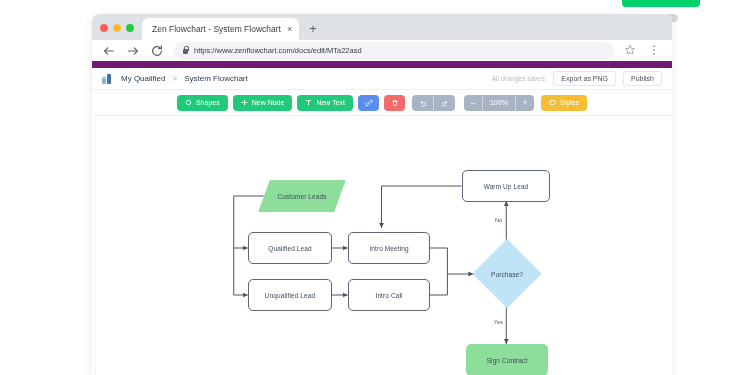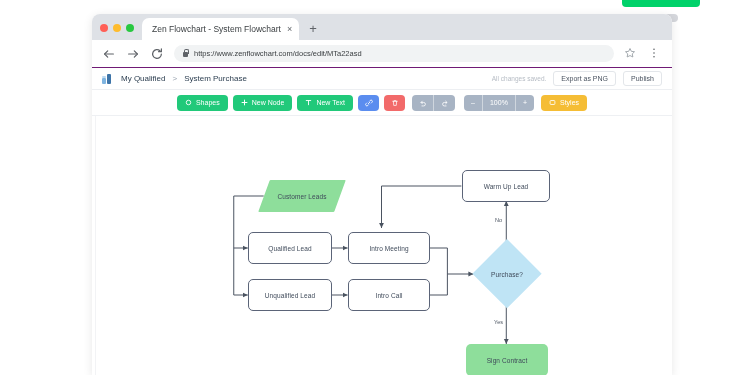--- a/index.html
+++ b/index.html
@@ -49,21 +49,21 @@
     overflow: hidden; text-overflow: clip; flex: 1;
   }
   .tab-close { font-size: 9px; color: #5f6368; line-height: 1; cursor: pointer; }
   .newtab {
     margin-left: 10px; margin-bottom: 5px; font-size: 13px;
     color: #5f6368; line-height: 1; cursor: pointer;
   }
 
   .urlbar-row {
     height: 28px; background: #ffffff; display: flex; align-items: center;
-    gap: 10px; padding: 0 10px; border-bottom: 1px solid #701a75;
+    gap: 10px; padding: 0 10px; border-bottom: 7px solid #701a75;
   }
   .navicon { width: 14px; height: 14px; color: #5f6368; flex: none; }
   .navicon svg { display: block; }
   .omnibox {
     flex: 1; height: 17px; background: #f1f3f4; border-radius: 9px;
     display: flex; align-items: center; gap: 5px; padding: 0 8px;
   }
   .lock { width: 7px; height: 9px; position: relative; flex:none; }
   .lock::before {
     content:""; position:absolute; left:1px; top:3px; width:5px; height:5px;
@@ -225,21 +225,21 @@
     </div>
 
     <div class="app-header">
       <span class="logo-mark">
         <i class="lm3"></i>
           <i class="lm1"></i>
           <i class="lm2"></i>
       </span>
       <span class="crumb link">My Qualified</span>
       <span class="crumb-sep">&gt;</span>
-      <span class="crumb">System Purchase</span>
+      <span class="crumb">System Flowchart</span>
       <span class="header-spacer"></span>
       <span class="saved-note">All changes saved.</span>
       <button class="hbtn">Export as PNG</button>
       <button class="hbtn">Publish</button>
     </div>
 
     <div class="toolbar">
       <button class="tb green">
         <span class="ico">
           <svg viewBox="0 0 10 10" width="7" height="7" fill="none" stroke="#fff" stroke-width="1.3">

